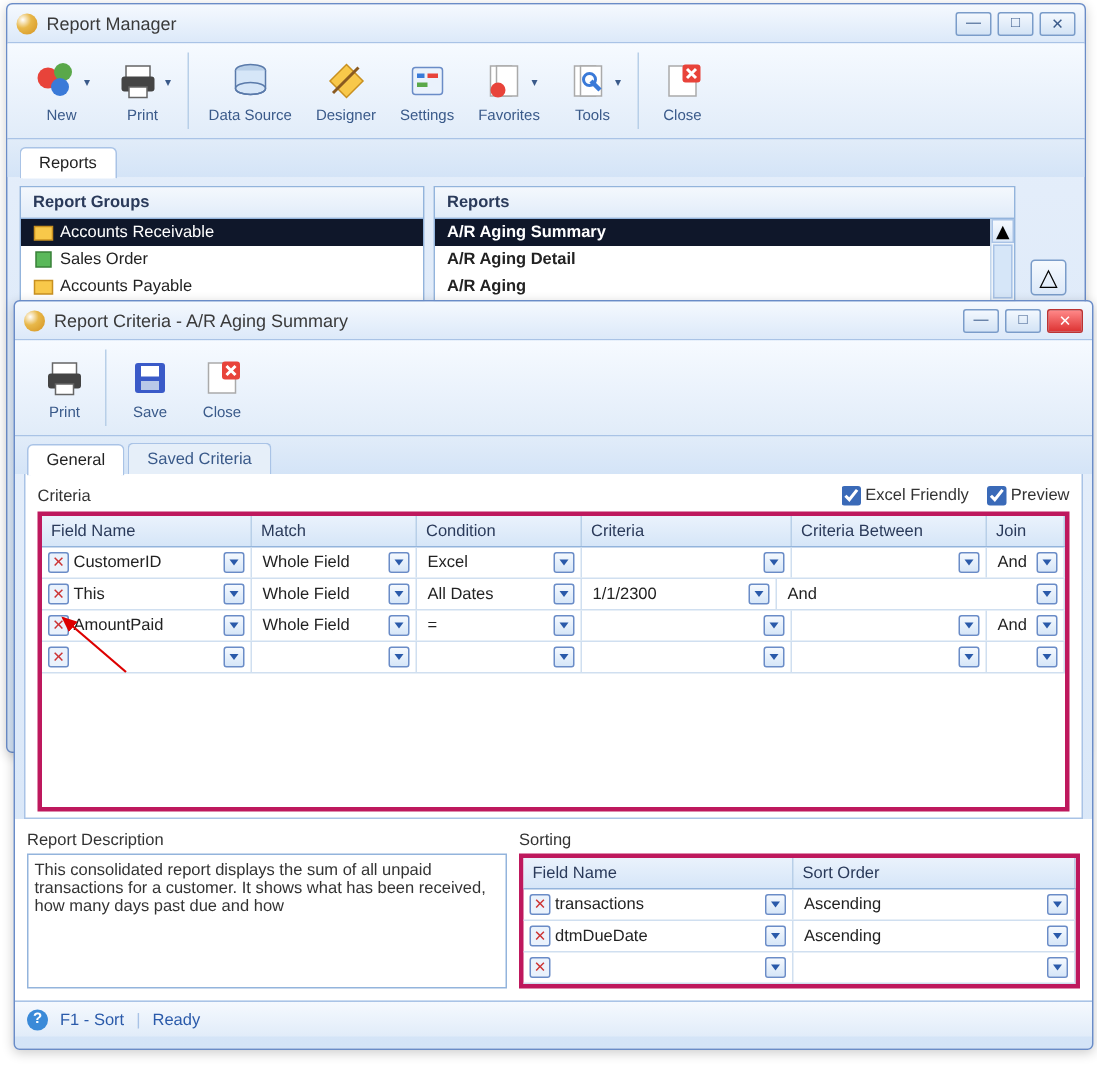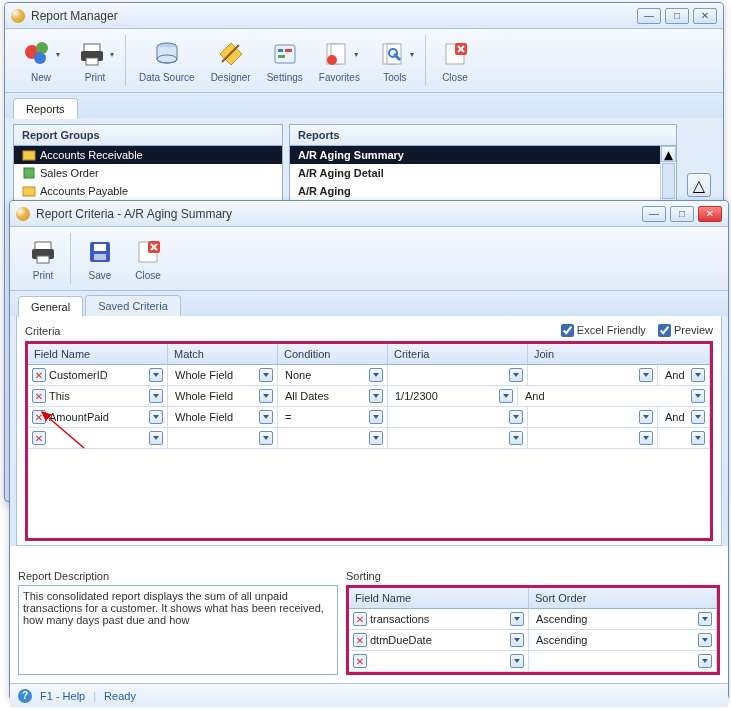--- a/index.html
+++ b/index.html
@@ -46,21 +46,21 @@
 .gc { padding: 2px 4px; border-right: 1px solid #d0dff0; display:flex; align-items:center; position:relative; height:20px;}
 .xbtn { width:14px; height:14px; border:1px solid #6a8cc7; background:#eaf2fc; color:#c33; font-size:10px; display:flex;align-items:center;justify-content:center; cursor:pointer; border-radius:2px;}
 .dd { width:14px; height:14px; border:1px solid #6a8cc7; background:linear-gradient(to bottom,#f5f9fe,#d6e6f8); display:flex;align-items:center;justify-content:center; cursor:pointer; margin-left:auto; border-radius:2px;}
 .dd::after { content:""; border-left:3px solid transparent; border-right:3px solid transparent; border-top:4px solid #2a5aaa;}
 .cell-text { flex:1; padding:0 3px; color:#222;}
 
 .c1{width:140px;} .c2{width:110px;} .c3{width:110px;} .c4{width:140px;} .c5{width:130px;} .c6{width:55px;flex:1;}
 .sc1{width:180px;} .sc2{flex:1;}
 
 .bottom-split { display:flex; gap:8px; padding: 8px; background:#fff;}
-.bottom-box { border:none;margin-top:16px; }
+.bottom-box { border:none; }
 .section-label { font-size:11px; color:#333; margin-bottom:3px;}
 .desc-text { border:1px solid #93b4dc; padding:4px; font-size:11px; color:#333; height:90px; width:320px; overflow:hidden;}
 
 .statusbar { height:24px; border-top:1px solid #a9c3e6; background:linear-gradient(to bottom,#f5f9fe,#e1ecf9); display:flex; align-items:center; padding:0 8px; font-size:11px; color:#2a5aaa; gap:8px;}
 .help-icon { width:14px; height:14px; border-radius:50%; background:#3a8ad8; color:#fff; display:flex;align-items:center;justify-content:center; font-size:10px; font-weight:bold;}
 
 .arrow-annotation { position:absolute; pointer-events:none; z-index:50;}
 
 .scrollbar { width:16px; background:#eef4fb; border-left:1px solid #c3d6ec; display:flex; flex-direction:column;}
 .sb-btn { height:16px; background:linear-gradient(to bottom,#f5f9fe,#dce9f9); border:1px solid #a9c3e6; display:flex;align-items:center;justify-content:center; cursor:pointer;}
@@ -300,35 +300,36 @@
             <span>Preview</span>
           </label>
       </div>
     </div>
     <div class="grid" style="height:200px;">
       <div class="grid-head">
         <div class="gh c1">Field Name</div>
         <div class="gh c2">Match</div>
         <div class="gh c3">Condition</div>
         <div class="gh c4">Criteria</div>
+        <div class="gh c5">Criteria Between</div>
         <div class="gh c6">Join</div>
       </div>
       <div id="crit-rows">
           <div class="grid-row">
             <div class="gc c1">
               <span class="xbtn">✕</span>
               <span class="cell-text">CustomerID</span>
               <span class="dd"></span>
             </div>
             <div class="gc c2">
               <span class="cell-text">Whole Field</span>
               <span class="dd"></span>
             </div>
             <div class="gc c3">
-              <span class="cell-text">None</span>
+              <span class="cell-text">Excel</span>
               <span class="dd"></span>
             </div>
             <div class="gc c4">
               <span class="cell-text"></span>
               <span class="dd"></span>
             </div>
             <div class="gc c5">
               <span class="cell-text"></span>
               <span class="dd"></span>
             </div>
@@ -464,21 +465,21 @@
                 <span class="dd"></span>
               </div>
             </div>
           </div>
       </div>
     </div>
   </div>
 
   <div class="statusbar">
     <span class="help-icon">?</span>
-    <span>F1 - Help</span>
+    <span>F1 - Sort</span>
     <span style="color:#a9c3e6;">|</span>
     <span>Ready</span>
   </div>
 </div>
 
 <svg class="arrow-annotation" style="left:34px; top:408px;" width="60" height="50">
   <defs>
       <marker id="ah" markerWidth="8" markerHeight="8" refX="6" refY="3" orient="auto">
         <polygon points="0,0 7,3 0,6" fill="#d00"></polygon>
       </marker>

